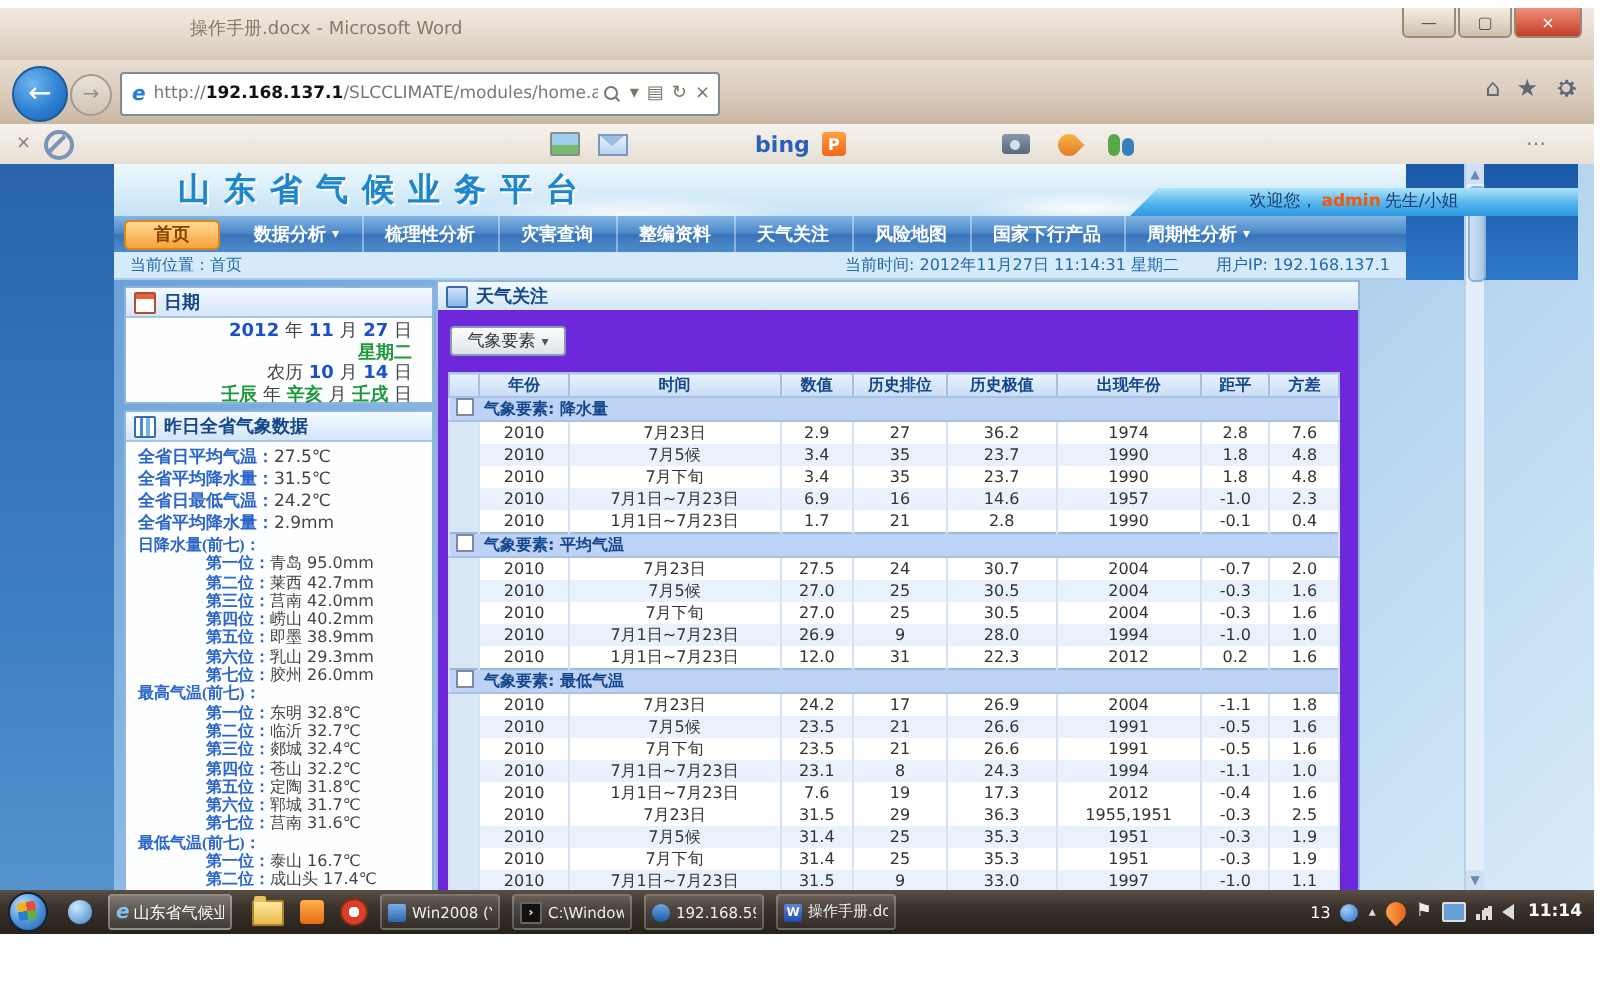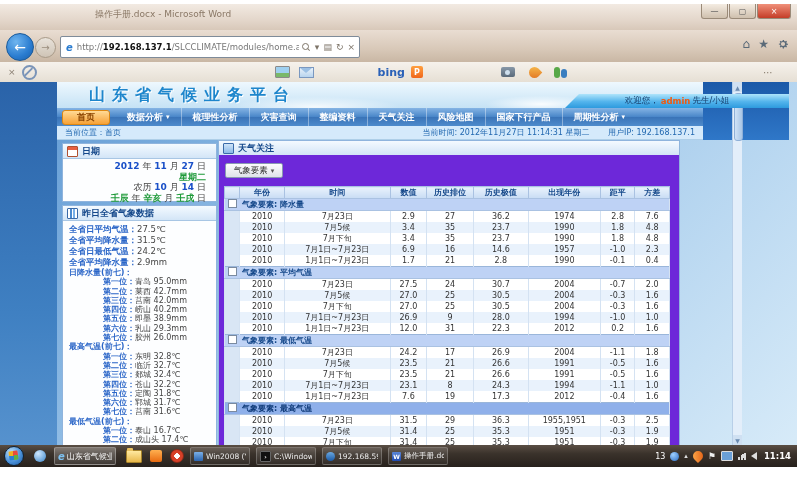--- a/index.html
+++ b/index.html
@@ -115,21 +115,21 @@
   .seg-txt{color:#444;}
   .seg-gz{color:#1f9a3a;font-weight:bold;}
   .cal-week{color:#1f9a3a;font-weight:bold;}
 
   .sidebar-weather{left:5px;top:65px;width:153px;height:262px;}
   .w-body{padding:3px 2px 0 6px;}
   .w-line{font-size:8.5px;line-height:11px;white-space:nowrap;}
   .w-label{color:#2b66c8;font-weight:bold;}
   .w-value{color:#444;}
   .w-sec{font-size:8px;line-height:9.3px;white-space:nowrap;}
-  .w-sec-h{color:#2b66c8;font-weight:bold;}
+  .w-sec-h{color:#2b66c8;font-weight:bold;font-family:Liberation Serif, serif;}
   .w-item{padding-left:34px;}
   .w-rank{color:#2b66c8;font-weight:bold;}
   .w-text{color:#444;}
 
   .main-panel{left:161px;top:0;width:460px;height:327px;}
   .m-body{position:absolute;left:0;top:14px;right:0;bottom:0;background:#6d28d9;padding:0;}
   .filter-btn{margin:8px 0 0 6px;height:15px;width:58px;box-sizing:border-box;border:1px solid #8a9ab2;border-radius:2px;
     background:linear-gradient(180deg,#fdfdfd,#dfe3ea);font-size:8.5px;color:#333;display:flex;align-items:center;justify-content:center;gap:3px;}
   .filter-btn .caret{font-size:7px;color:#555;}
   .wtable{border-collapse:collapse;table-layout:fixed;width:446px;margin:8px 0 0 5px;border:1px solid #9ab6da;}
@@ -552,23 +552,20 @@
                       <td class="selcol"></td>
                       <td>2010</td>
                       <td>1月1日~7月23日</td>
                       <td>7.6</td>
                       <td>19</td>
                       <td>17.3</td>
                       <td>2012</td>
                       <td>-0.4</td>
                       <td>1.6</td>
                     </tr>
-                    <tr class="grp sel">
-                      <td colspan="9"><span class="cb"></span><span>气象要素: 最高气温</span></td>
-                    </tr>
                     <tr class="r0">
                       <td class="selcol"></td>
                       <td>2010</td>
                       <td>7月23日</td>
                       <td>31.5</td>
                       <td>29</td>
                       <td>36.3</td>
                       <td>1955,1951</td>
                       <td>-0.3</td>
                       <td>2.5</td>

